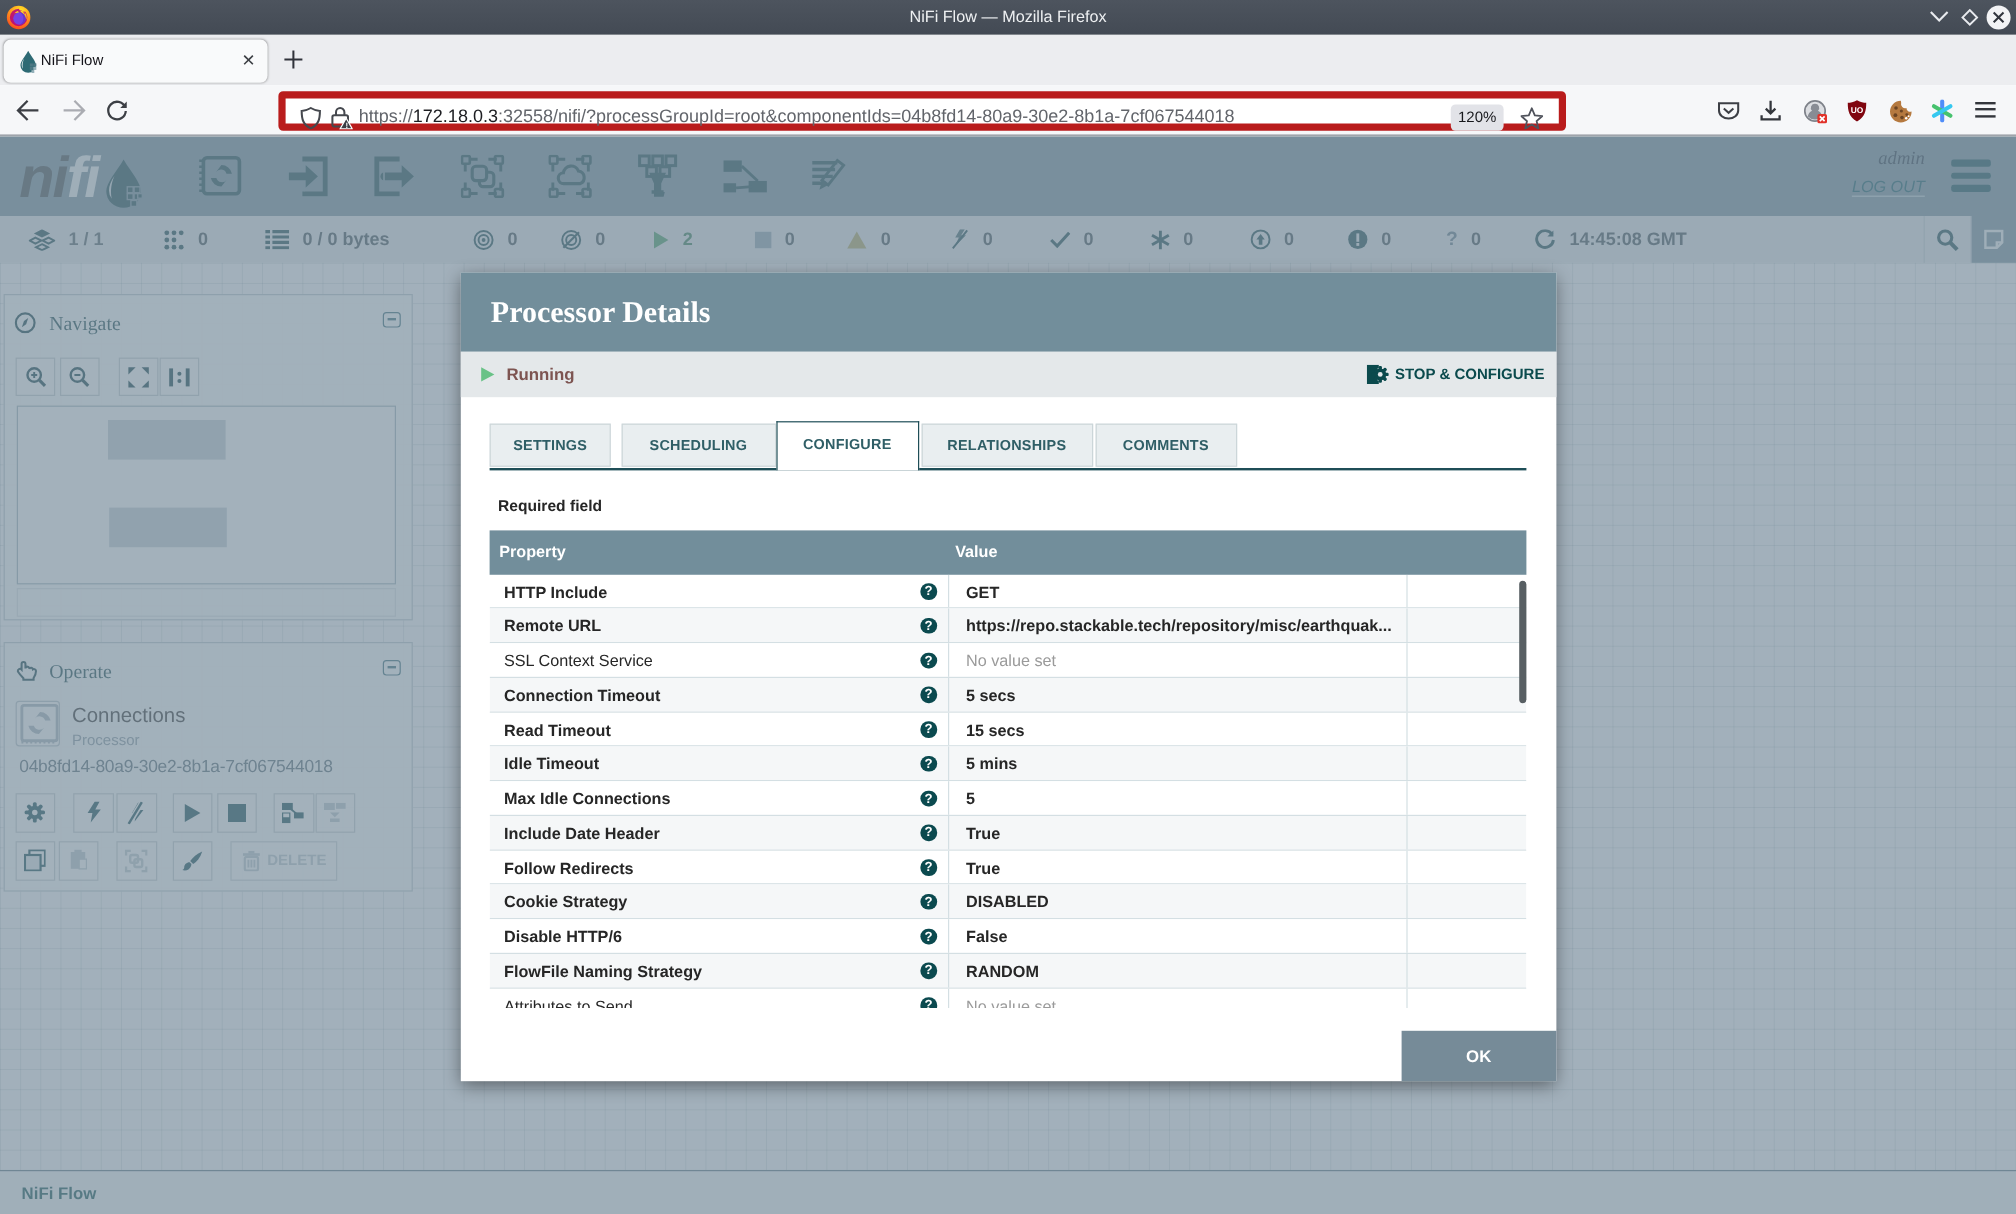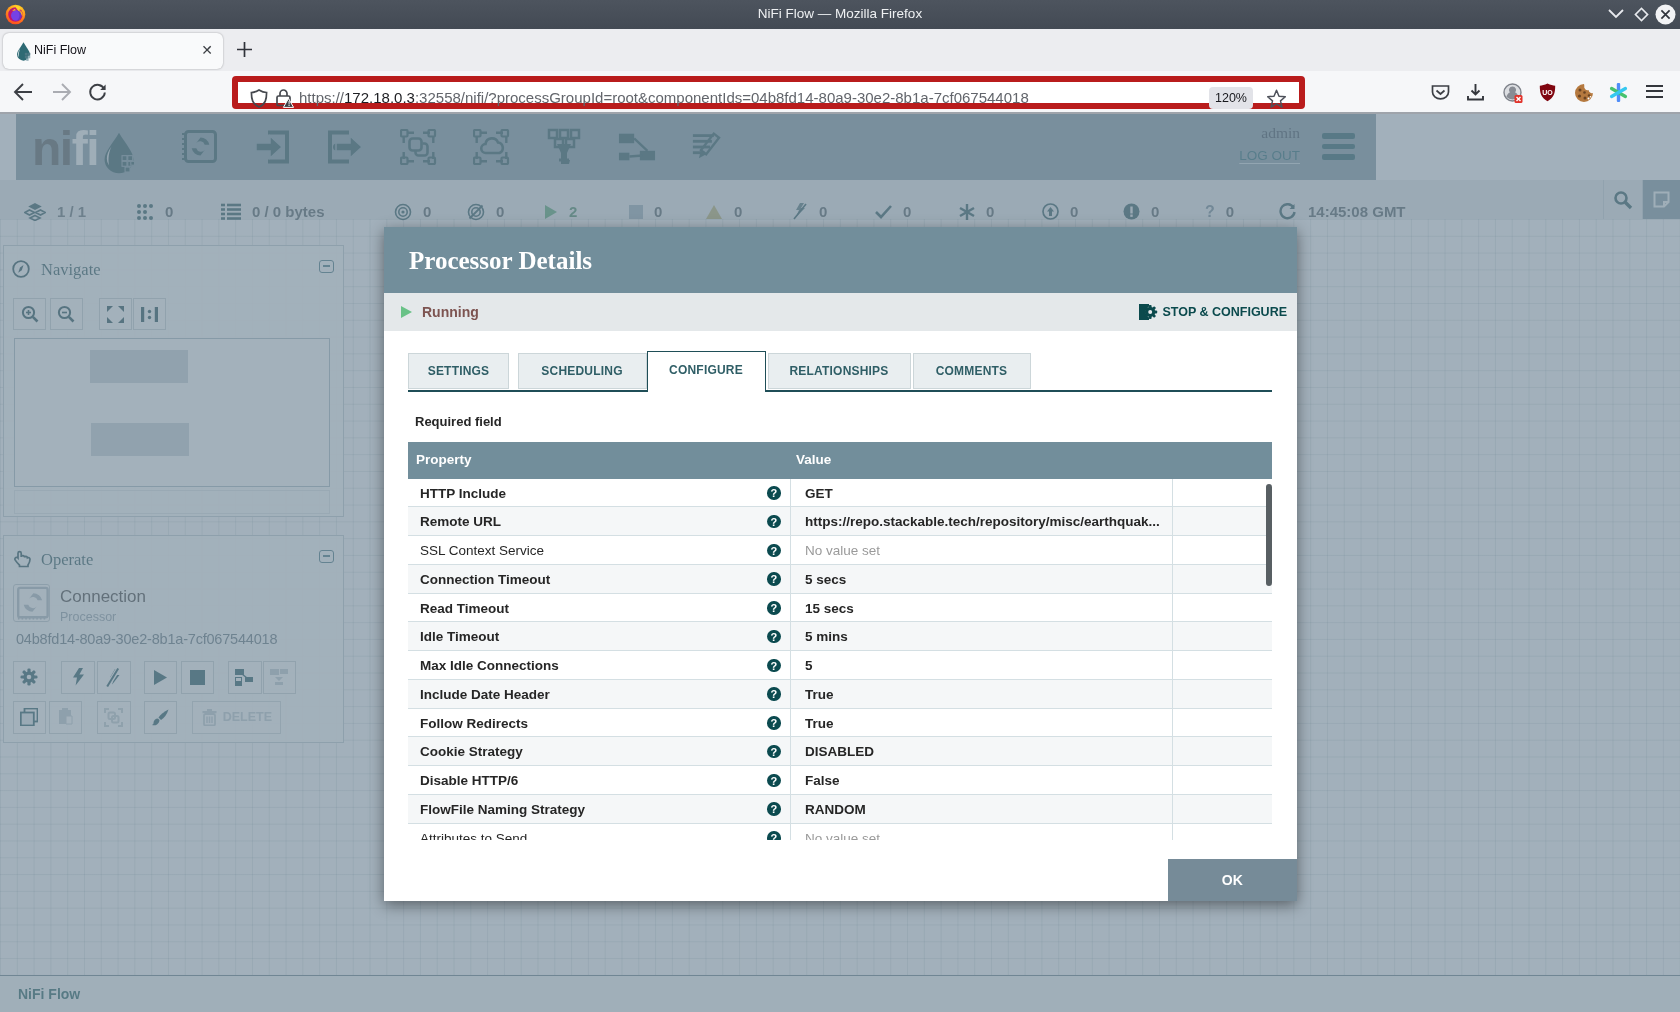--- a/index.html
+++ b/index.html
@@ -25,35 +25,35 @@
   .tbicon { position:absolute; top:12px; }
   #ffburger { position:absolute; left:1646px; top:14px; }
   #ffburger i { display:block; width:17px; height:1.9px; background:#33363c; margin-bottom:3.6px; }
   #urltext { position:absolute; left:61px; top:7px; font-size:15px; color:#62656b; white-space:nowrap; }
   #urltext b { color:#1d1e22; font-weight:normal; }
   #zoombadge { position:absolute; right:46px; top:5px; width:44px; height:22px; background:#e2e3e8;
     border-radius:4px; font-size:12.5px; color:#17181c; text-align:center; line-height:22px; }
 
   
   #app { position:absolute; left:0; top:114px; width:1680px; height:898px; background:#fbfcfd; }
-  #nf-header { position:absolute; left:16px; top:0; width:1360px; height:66px; background:#728e9b; }
+  #nf-header { position:absolute; left:0; top:0; width:1680px; height:66px; background:#728e9b;font-style:italic; }
   #nf-status { position:absolute; left:0; top:66px; width:1680px; height:39px; background:#e3e8eb;
     font-size:15px; font-weight:bold; color:#2b2b2b; }
   #nf-logo { position:absolute; left:16px; top:11px; height:44px; display:flex; align-items:flex-end;
     font-weight:bold; font-size:48px; line-height:40px; letter-spacing:-1.5px; }
   #nf-logo .ni { color:#3a4347; }
   #nf-logo .fi { color:#f2f5f6; }
   .hicon { position:absolute; top:14px; width:38px; height:38px; display:flex; align-items:center; justify-content:center; }
   #nf-user { position:absolute; right:76px; top:10px; text-align:right; }
   #nf-user .admin { font-family:"Liberation Serif", serif; font-size:15.5px; color:#1d2f42; }
   #nf-user .logout { margin-top:6px; font-size:13.5px; color:#04525e; text-decoration:underline;
     text-decoration-color:#c6d6dc; text-underline-offset:3px; }
   #nf-burger { position:absolute; right:21px; top:19px; }
   #nf-burger i { display:block; width:33px; height:5.5px; background:#05454e; border-radius:2px; margin-bottom:5px; }
-  .sitem { position:absolute; top:0; height:39px; display:flex; align-items:center; gap:11px; color:#37474f;margin-top:12px; }
+  .sitem { position:absolute; top:0; height:39px; display:flex; align-items:center; gap:11px; color:#37474f; }
   .sitem svg { display:block; }
   .sdiv { position:absolute; top:0; width:1px; height:39px; background:#c3cdd3; }
   #bulletin { position:absolute; left:1643px; top:0; width:37px; height:39px; background:#728e9b;
     display:flex; align-items:center; justify-content:center; }
   #nf-canvas { position:absolute; left:0; top:105px; width:1680px; height:756px;
     background-image:
       linear-gradient(rgba(10,55,80,0.13) 1px, transparent 1px),
       linear-gradient(90deg, rgba(10,55,80,0.13) 1px, transparent 1px);
     background-size:16.8px 16.8px; }
   #breadcrumb { position:absolute; left:0; top:861px; width:1680px; height:37px; background:#f4f7f8;
@@ -592,21 +592,21 @@
             <line x1="16" y1="33" x2="16" y2="36"></line>
               <line x1="20" y1="33" x2="20" y2="36"></line>
               <line x1="24" y1="33" x2="24" y2="36"></line>
             <line x1="28" y1="33" x2="28" y2="36"></line>
               <line x1="32" y1="33" x2="32" y2="36"></line>
           </g>
           <path d="M20,7.5 a10,10 0 0 1 9.6,7.6 l-5,0 a5.4,5.4 0 0 0 -9.4,-1.6 z" fill="#a3b2bb"></path>
           <path d="M19,27.5 a10,10 0 0 1 -9.6,-7.6 l5,0 a5.4,5.4 0 0 0 9.4,1.6 z" fill="#a3b2bb"></path>
         </svg>
       </div>
-      <div id="optitle">Connection</div>
+      <div id="optitle">Connections</div>
       <div id="opsub">Processor</div>
       <div id="opid">04b8fd14-80a9-30e2-8b1a-7cf067544018</div>
       <div class="obtn" style="left:8.6px; top:124.7px;">
           <svg width="18" height="18" viewBox="0 0 18 18">
         <g fill="#05404b">
           <circle cx="9" cy="9" r="5.6"></circle>
           <g>
             <rect x="7.4" y="0.5" width="3.2" height="17" rx="1.3"></rect>
             <rect x="7.4" y="0.5" width="3.2" height="17" rx="1.3" transform="rotate(45 9 9)"></rect>
             <rect x="7.4" y="0.5" width="3.2" height="17" rx="1.3" transform="rotate(90 9 9)"></rect>

